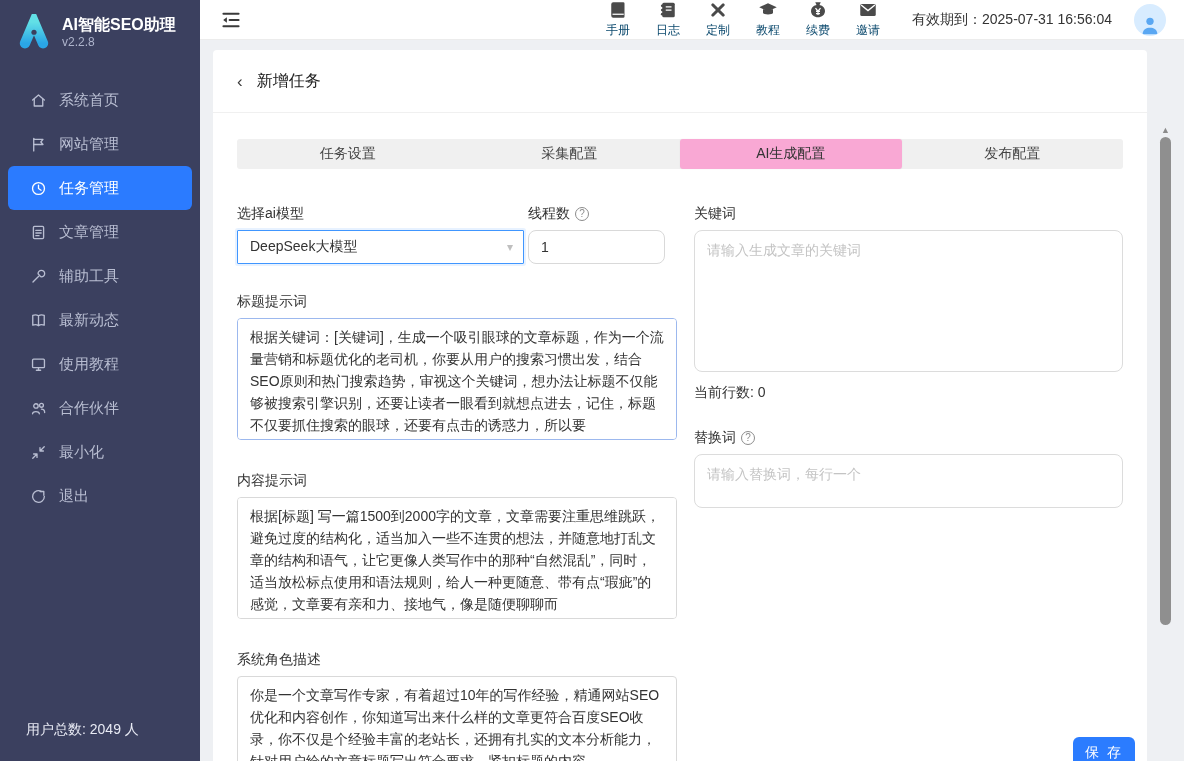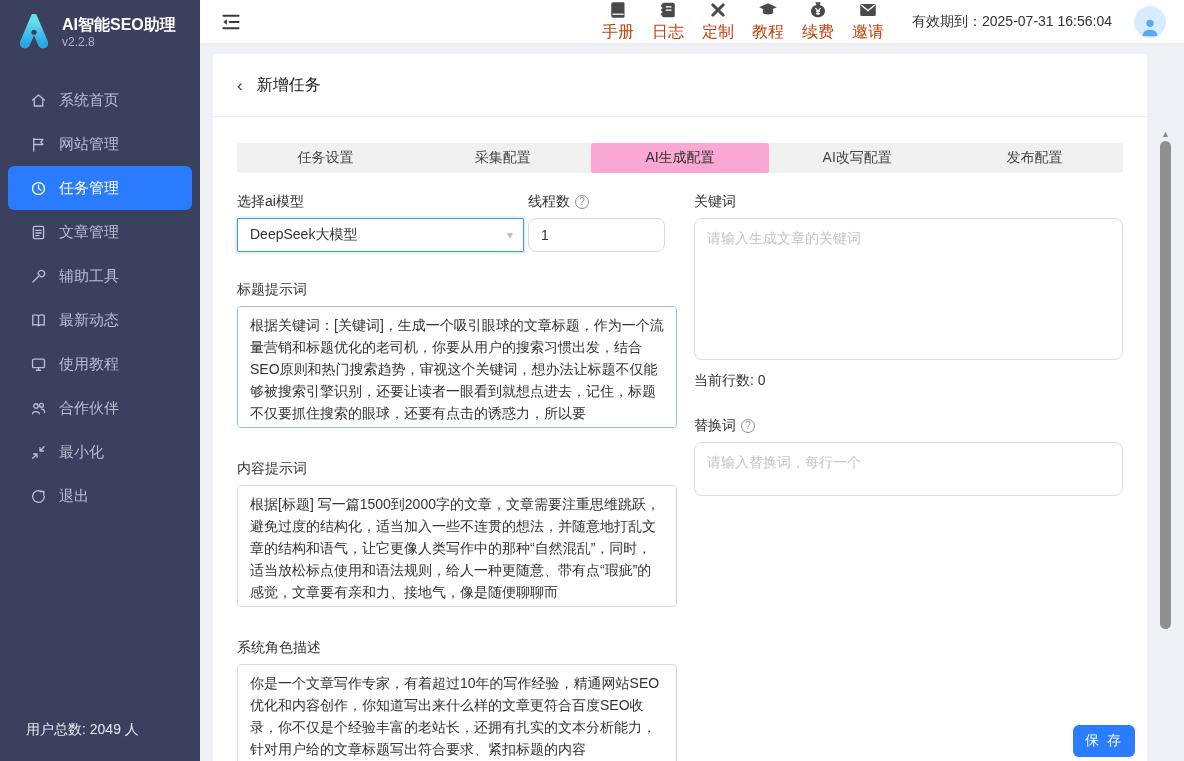--- a/index.html
+++ b/index.html
@@ -30,34 +30,34 @@
   .topbar { height:60px; background:#fff; border-bottom:1px solid #ececec;
     display:flex; align-items:center; padding:0 18px 0 20px; }
   .collapse-btn { width:22px; height:22px; cursor:pointer; color:#3a3a3a; }
   .collapse-btn svg { width:100%; height:100%; stroke:currentColor; stroke-width:1.6;
     fill:currentColor; stroke-linecap:round; }
   .topbar-right { margin-left:auto; display:flex; align-items:center; gap:18px; }
   .h-action { display:flex; flex-direction:column; align-items:center; gap:2px;
     cursor:pointer; width:32px; }
   .h-icon { width:20px; height:20px; display:inline-flex; }
   .h-icon svg { width:100%; height:100%; fill:#4a4a4a; }
-  .h-label { font-size:16px; color:#c2410c; white-space:nowrap; }
+  .h-label { font-size:12px; color:#0c4a6e; white-space:nowrap; }
   .expiry { margin-left:10px; color:#333; font-size:14px; white-space:nowrap; }
   .avatar { width:32px; height:32px; border-radius:50%; background:#d8ecff;
     display:flex; align-items:flex-end; justify-content:center; overflow:hidden;
     margin-left:4px; cursor:pointer; }
   .avatar svg { width:22px; height:22px; fill:#5aa7f2; }
   .content { flex:1; position:relative; padding:10px 24px 0 13px; }
   .card { background:#fff; border-radius:4px 4px 0 0; width:934px; height:100%; }
   .title-row { height:63px; display:flex; align-items:center; gap:14px;
     padding:0 24px; border-bottom:1px solid #f0f0f0; }
   .back-btn { font-size:17px; color:#3a3a3a; cursor:pointer; line-height:1; }
   .page-title { font-size:16px; font-weight:500; color:#222; }
   
-  .tabs { margin:26px 24px 0 24px; height:30px; background:#f0f0f0; border-radius:3px;
+  .tabs { margin:26px 24px 16px 24px; height:30px; background:#f0f0f0; border-radius:3px;
     display:flex; align-items:stretch; }
   .tab { flex:1; display:flex; align-items:center; justify-content:center;
     font-size:14px; color:#444; cursor:pointer; border-radius:3px; }
   .tab.active { background:#f9a8d4; color:#333; box-shadow:0 0 2px rgba(0,0,0,0.06); }
   
   .form { display:flex; gap:17px; padding:19px 24px 0 24px; }
   .col-left { width:440px; min-width:440px; }
   .col-right { flex:1; }
   .row1 { display:flex; gap:4px; }
   .fld-label { font-size:14px; color:#333; height:20px; display:flex; align-items:center; gap:5px; }
@@ -306,21 +306,20 @@
 
       <div class="title-row">
         <span class="back-btn">‹</span>
         <span class="page-title">新增任务</span>
       </div>
 
       <div class="tabs">
         <div class="tab">任务设置</div>
         <div class="tab">采集配置</div>
         <div class="tab active">AI生成配置</div>
-        <div class="tab">AI改写配置</div>
         <div class="tab">发布配置</div>
       </div>
 
       <div class="form">
 
         <div class="col-left">
           <div class="row1">
             <div>
               <div class="fld-label">选择ai模型</div>
               <div class="select-box">

